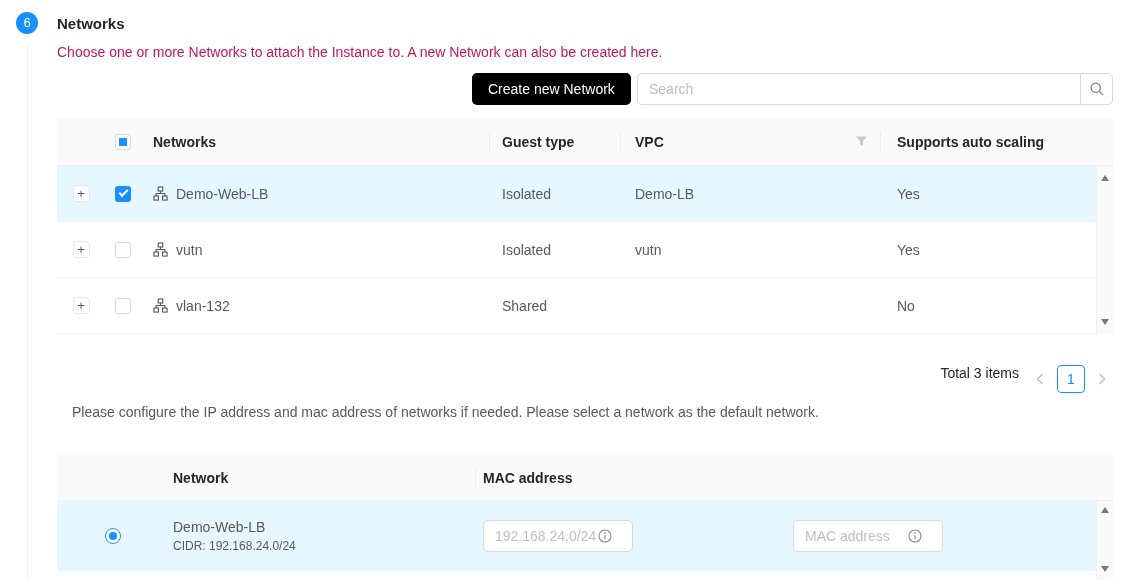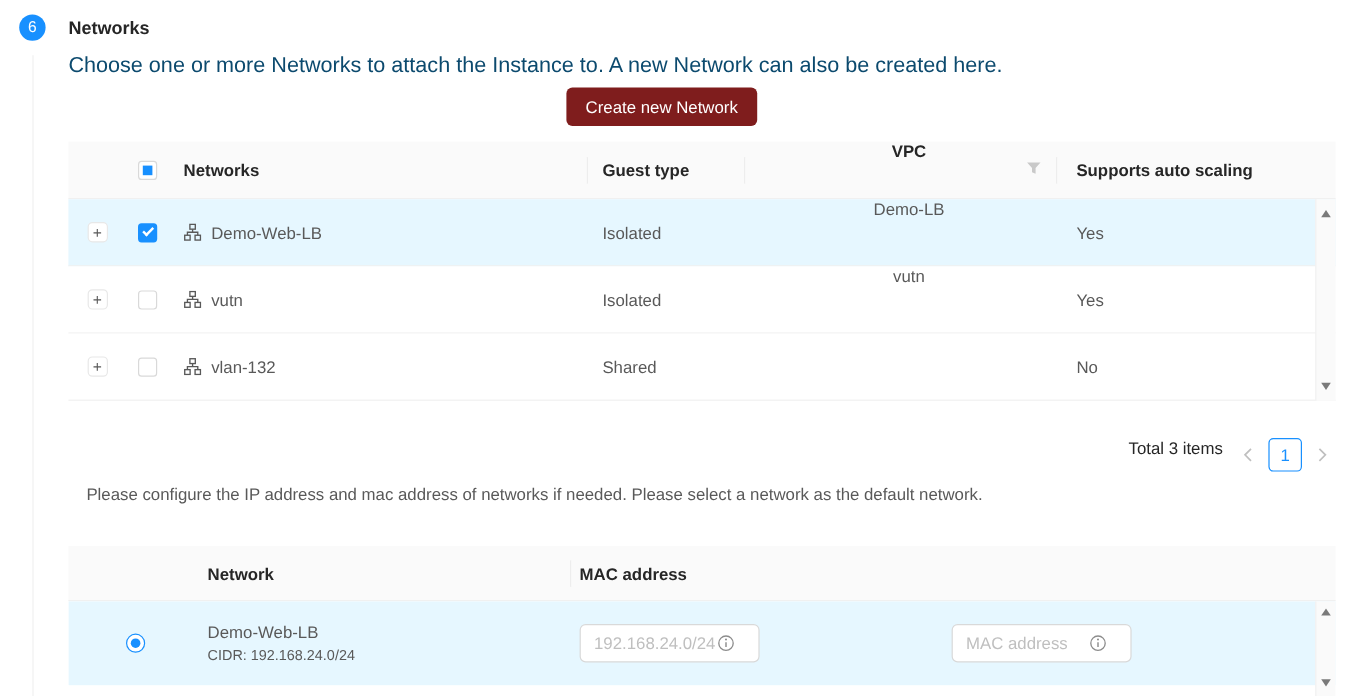--- a/index.html
+++ b/index.html
@@ -5,25 +5,25 @@
   * { margin:0; padding:0; box-sizing:border-box; }
   html,body { background:#fff; }
   body { font-family:"Liberation Sans", sans-serif; color:#595959; }
   .stage { position:relative; width:1130px; height:580px; background:#fff; overflow:hidden; }
 
   
   .step-line { position:absolute; left:27px; top:46px; bottom:0; width:1px; background:#f0f0f0; }
   .step-circle { position:absolute; left:16px; top:12px; width:22px; height:22px; border-radius:50%;
     background:#1890ff; color:#fff; font-size:13px; line-height:22px; text-align:center; }
   .step-title { position:absolute; left:57px; top:15px; font-size:15px; font-weight:700; color:#262626; }
-  .step-desc { position:absolute; left:57px; top:44px; font-size:18px; color:#0c4a6e; }
+  .step-desc { position:absolute; left:57px; top:44px; font-size:14px; color:#be185d; }
 
   
   .create-btn { position:absolute; left:472px; top:73px; height:32px; padding:0 16px; border:none;
-    background:#7f1d1d; color:#fff; font-size:14px; border-radius:5px; font-family:inherit; cursor:pointer; }
+    background:#000000; color:#fff; font-size:14px; border-radius:5px; font-family:inherit; cursor:pointer; }
   .search-group { position:absolute; left:637px; top:73px; width:476px; height:32px; display:flex; }
   .search-input { flex:1; height:32px; border:1px solid #d9d9d9; border-right:none; border-radius:5px 0 0 5px;
     padding:0 11px; font-size:14px; color:#262626; font-family:inherit; outline:none; }
   .search-input::placeholder { color:#bfbfbf; }
   .search-btn { width:33px; height:32px; border:1px solid #d9d9d9; background:#fff; border-radius:0 5px 5px 0;
     display:flex; align-items:center; justify-content:center; cursor:pointer; }
 
   
   .thead { display:flex; align-items:center; background:#fafafa; border-bottom:1px solid #f0f0f0;
     font-size:14px; font-weight:700; color:#262626; }
@@ -32,21 +32,21 @@
   .row { display:flex; align-items:center; font-size:14px; color:#595959; border-bottom:1px solid #f0f0f0; background:#fff; }
   .row.selected { background:#e6f7ff; }
 
   
   .table1 { position:absolute; left:57px; top:118px; width:1056px; }
   .table1 .thead { height:48px; }
   .t1c1 { width:48px; justify-content:center; }
   .t1c2 { width:36px; justify-content:center; }
   .t1c3 { width:348px; padding-left:12px; }
   .t1c4 { width:131px; padding-left:13px; }
-  .t1c5 { width:260px; padding-left:15px;flex-direction:column; }
+  .t1c5 { width:260px; padding-left:15px; }
   .t1c6 { flex:1; padding-left:17px; }
   .table1 .tbody { position:relative; }
   .table1 .row { height:56px; padding-right:17px; }
   .cellflex { display:flex; align-items:center; height:100%; }
 
   .expand-btn { width:17px; height:17px; border:1px solid #e8e8e8; background:#fff; border-radius:4px;
     color:#595959; font-size:13px; line-height:14px; text-align:center; cursor:pointer; }
   .checkbox { width:16px; height:16px; border-radius:3px; display:flex; align-items:center; justify-content:center; cursor:pointer; }
   .checkbox.empty { background:#fff; border:1px solid #d9d9d9; }
   .checkbox.checked { background:#1890ff; }
@@ -99,20 +99,31 @@
 
 <div class="stage">
 
   <div class="step-line"></div>
   <div class="step-circle">6</div>
   <div class="step-title">Networks</div>
   <div class="step-desc">Choose one or more Networks to attach the Instance to. A new Network can also be created here.</div>
 
   <button class="create-btn">Create new Network</button>
 
+  <div class="search-group">
+    <input class="search-input" placeholder="Search" style="">
+    <div class="search-btn">
+      <span style="display:inline-flex;">
+        <svg width="16" height="16" viewBox="0 0 16 16" fill="none" stroke="#8c8c8c" stroke-width="1.4">
+          <circle cx="6.8" cy="6.8" r="4.6"></circle>
+            <path d="M10.4 10.4 L14 14"></path>
+        </svg>
+      </span>
+    </div>
+  </div>
 
   <div class="table1">
     <div class="thead">
       <div class="hcell t1c1"></div>
       <div class="hcell t1c2">
         <span class="checkbox indet">
             <span class="bar"></span>
           </span>
       </div>
       <div class="hcell t1c3">

